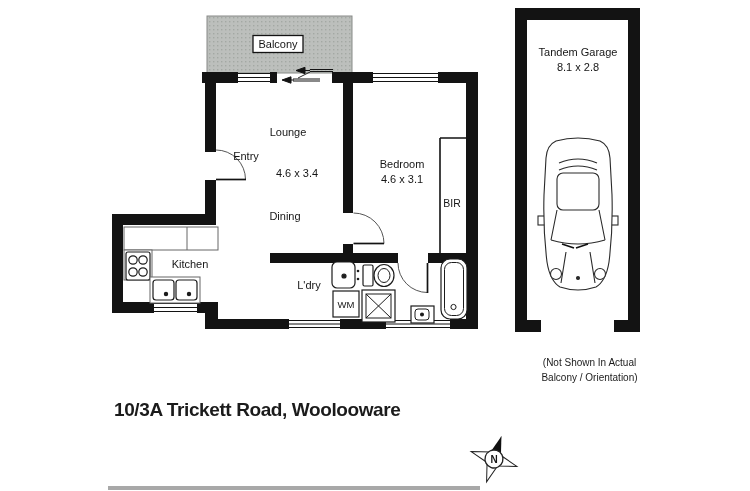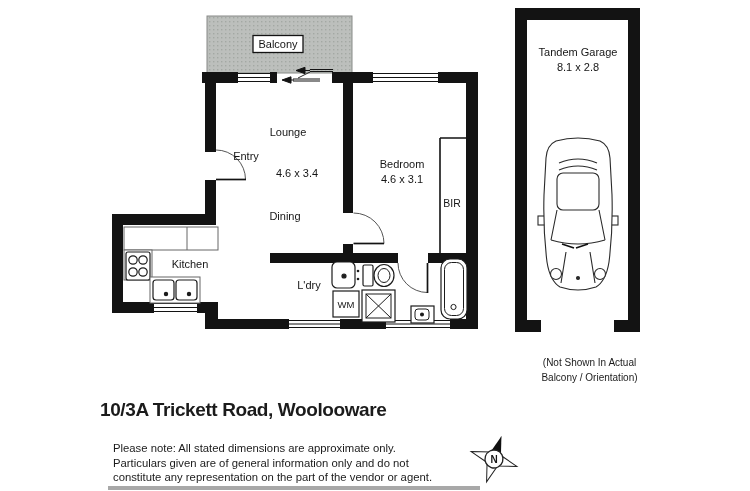--- a/index.html
+++ b/index.html
@@ -6,21 +6,21 @@
   .stage {
     position:relative; width:658px; height:491px; background:#ffffff;
     font-family:"Liberation Sans", sans-serif; overflow:hidden;
   }
   .stage > svg { position:absolute; left:0; top:0; }
   svg text { font-family:"Liberation Sans", sans-serif; fill:#161616; }
   .lbl   { font-size:11px; text-anchor:middle; }
   .lbl-s { font-size:9.5px; text-anchor:middle; }
   .lbl-b { font-size:10.5px; text-anchor:middle; }
   .txt { position:absolute; color:#1b1b1b; }
-  .address { left:100px; top:399px; font-size:19px; font-weight:bold; letter-spacing:-0.4px; }
+  .address { left:114px; top:399px; font-size:19px; font-weight:bold; letter-spacing:-0.4px; }
   .disclaimer { left:113px; top:441px; font-size:11.3px; line-height:14.6px; }
   .garage-note { left:507px; top:356px; width:165px; text-align:center; font-size:10px; line-height:14.5px; }
   .garage-caption { left:567px; top:390px; width:100px; text-align:center; font-size:16px; font-weight:bold; }
 </style>
 </head>
 <body>
 
 <div class="stage">
 
 <svg width="750" height="491" viewBox="0 0 750 491">
@@ -202,19 +202,14 @@
 </svg>
 
 <div class="txt garage-note">
   <div>(Not Shown In Actual</div>
   <div>Balcony / Orientation)</div>
 </div>
 
 
 <div class="txt address">10/3A Trickett Road, Woolooware</div>
 
-<div class="txt disclaimer">
-  <div>Please note: All stated dimensions are approximate only.</div>
-  <div>Particulars given are of general information only and do not</div>
-  <div>constitute any representation on the part of the vendor or agent.</div>
+
 </div>
 
-</div>
-
 </body></html>

